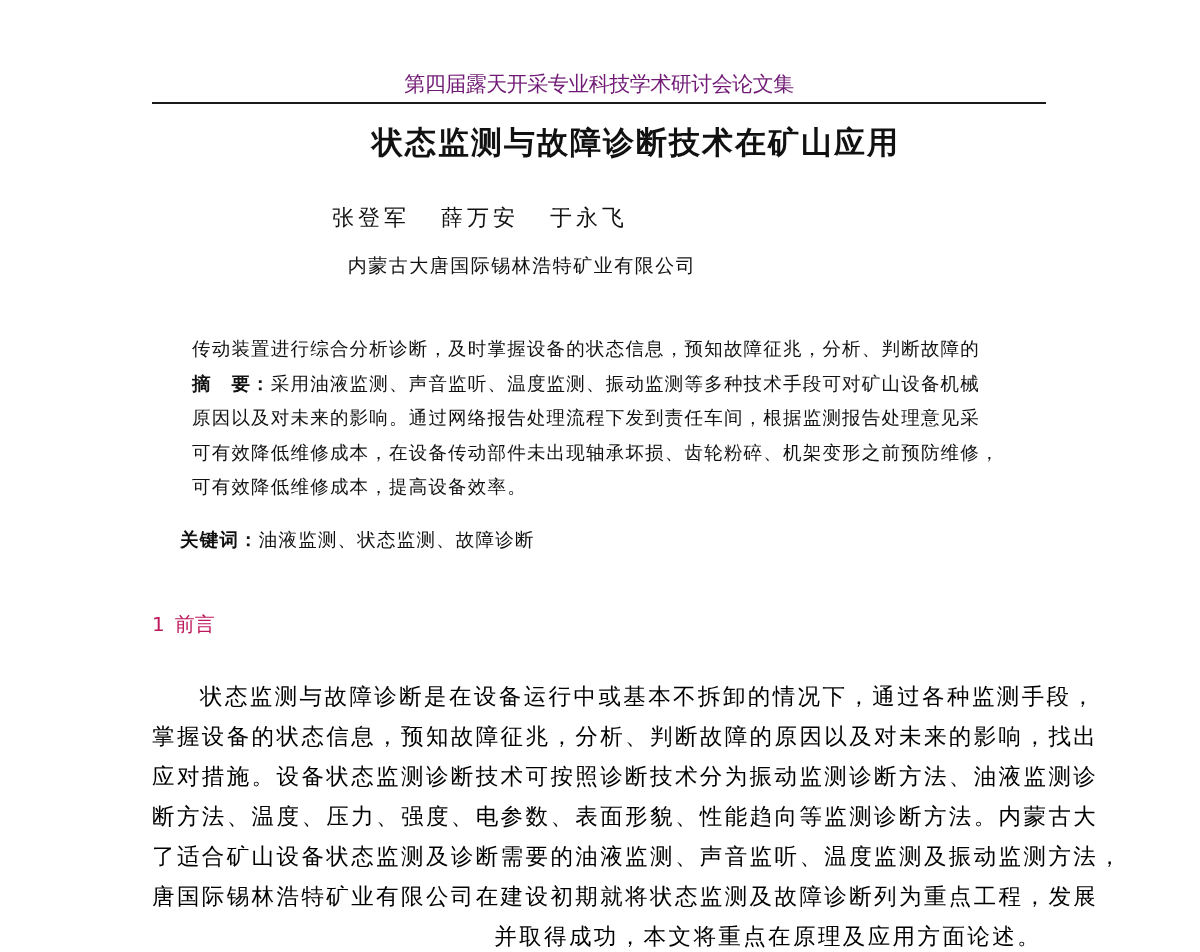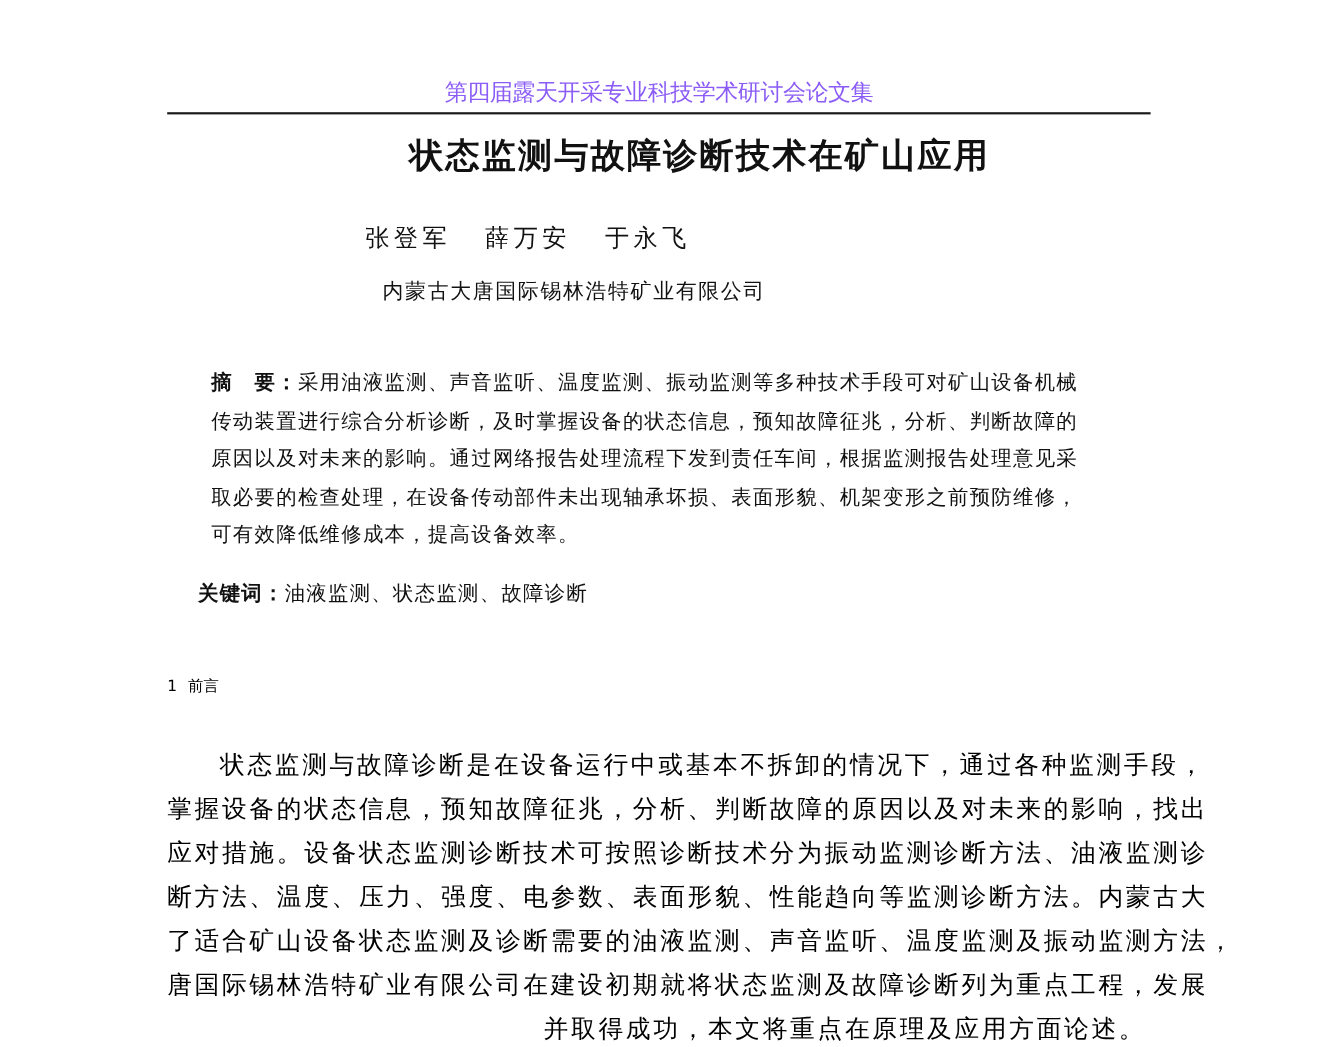--- a/index.html
+++ b/index.html
@@ -18,21 +18,21 @@
     .running-header {
       position: absolute;
       left: 152px;
       width: 894px;
       top: 70px;
       text-align: center;
       font-family: "DejaVu Sans", "Liberation Sans", sans-serif;
       font-size: 21px;
       line-height: 28px;
       letter-spacing: -0.5px;
-      color: #8b5cf6;
+      color: #701a75;
     }
     .header-rule {
       position: absolute;
       left: 152px;
       width: 894px;
       top: 102px;
       height: 0;
       border-top: 2px solid #1a1a1a;
     }
     .paper-title {
@@ -98,23 +98,23 @@
     }
     .keywords .label {
       font-family: "DejaVu Sans", "Liberation Sans", sans-serif;
       font-weight: bold;
     }
     .section-heading {
       position: absolute;
       left: 152px;
       top: 608px;
       font-family: "DejaVu Sans", "Liberation Sans", sans-serif;
-      font-size: 14px;
+      font-size: 20px;
       line-height: 32px;
-      color: #000000;
+      color: #be185d;
     }
     .section-heading .num { margin-right: 10px; }
     .body-text {
       position: absolute;
       left: 152px;
       width: 890px;
       top: 676px;
       font-size: 22.5px;
       line-height: 40px;
       letter-spacing: 2.4px;
@@ -134,24 +134,24 @@
 
 <div class="authors">
   <span>张登军</span>
   <span>薛万安</span>
   <span>于永飞</span>
 </div>
 
 <div class="affiliation">内蒙古大唐国际锡林浩特矿业有限公司</div>
 
 <div class="abstract">
+  <span class="line">传动装置进行综合分析诊断，及时掌握设备的状态信息，预知故障征兆，分析、判断故障的</span>
   <span class="line"><span class="label">摘　要：</span><span>采用油液监测、声音监听、温度监测、振动监测等多种技术手段可对矿山设备机械</span></span>
-  <span class="line">传动装置进行综合分析诊断，及时掌握设备的状态信息，预知故障征兆，分析、判断故障的</span>
   <span class="line">原因以及对未来的影响。通过网络报告处理流程下发到责任车间，根据监测报告处理意见采</span>
-  <span class="line">取必要的检查处理，在设备传动部件未出现轴承坏损、表面形貌、机架变形之前预防维修，</span>
+  <span class="line">可有效降低维修成本，在设备传动部件未出现轴承坏损、齿轮粉碎、机架变形之前预防维修，</span>
   <span class="line">可有效降低维修成本，提高设备效率。</span>
 </div>
 
 <div class="keywords">
   <span class="label">关键词：</span><span>油液监测、状态监测、故障诊断</span>
 </div>
 
 <div class="section-heading">
   <span class="num">1</span><span>前言</span>
 </div>

